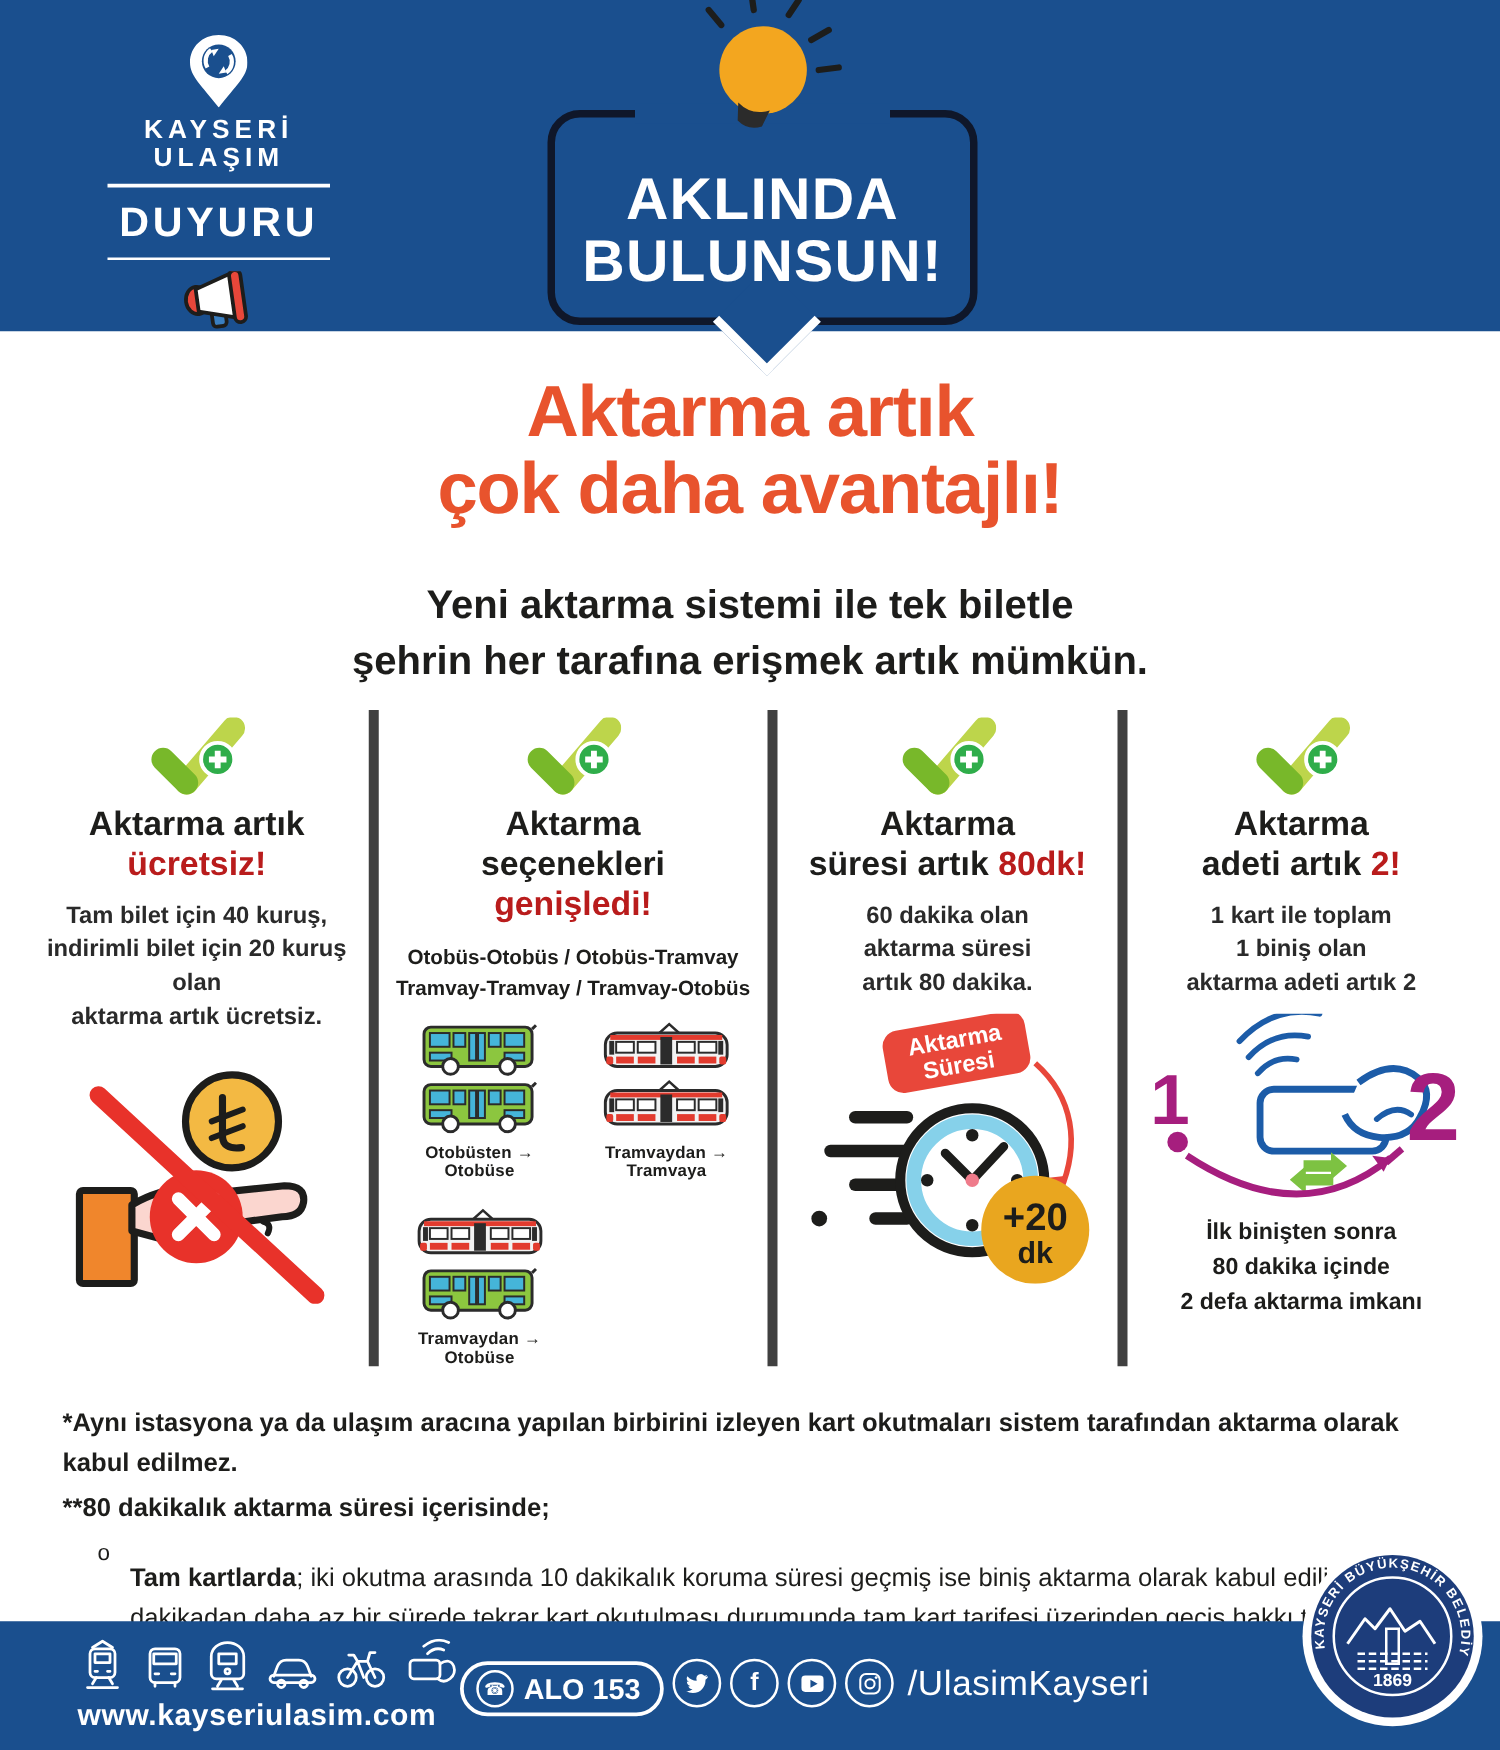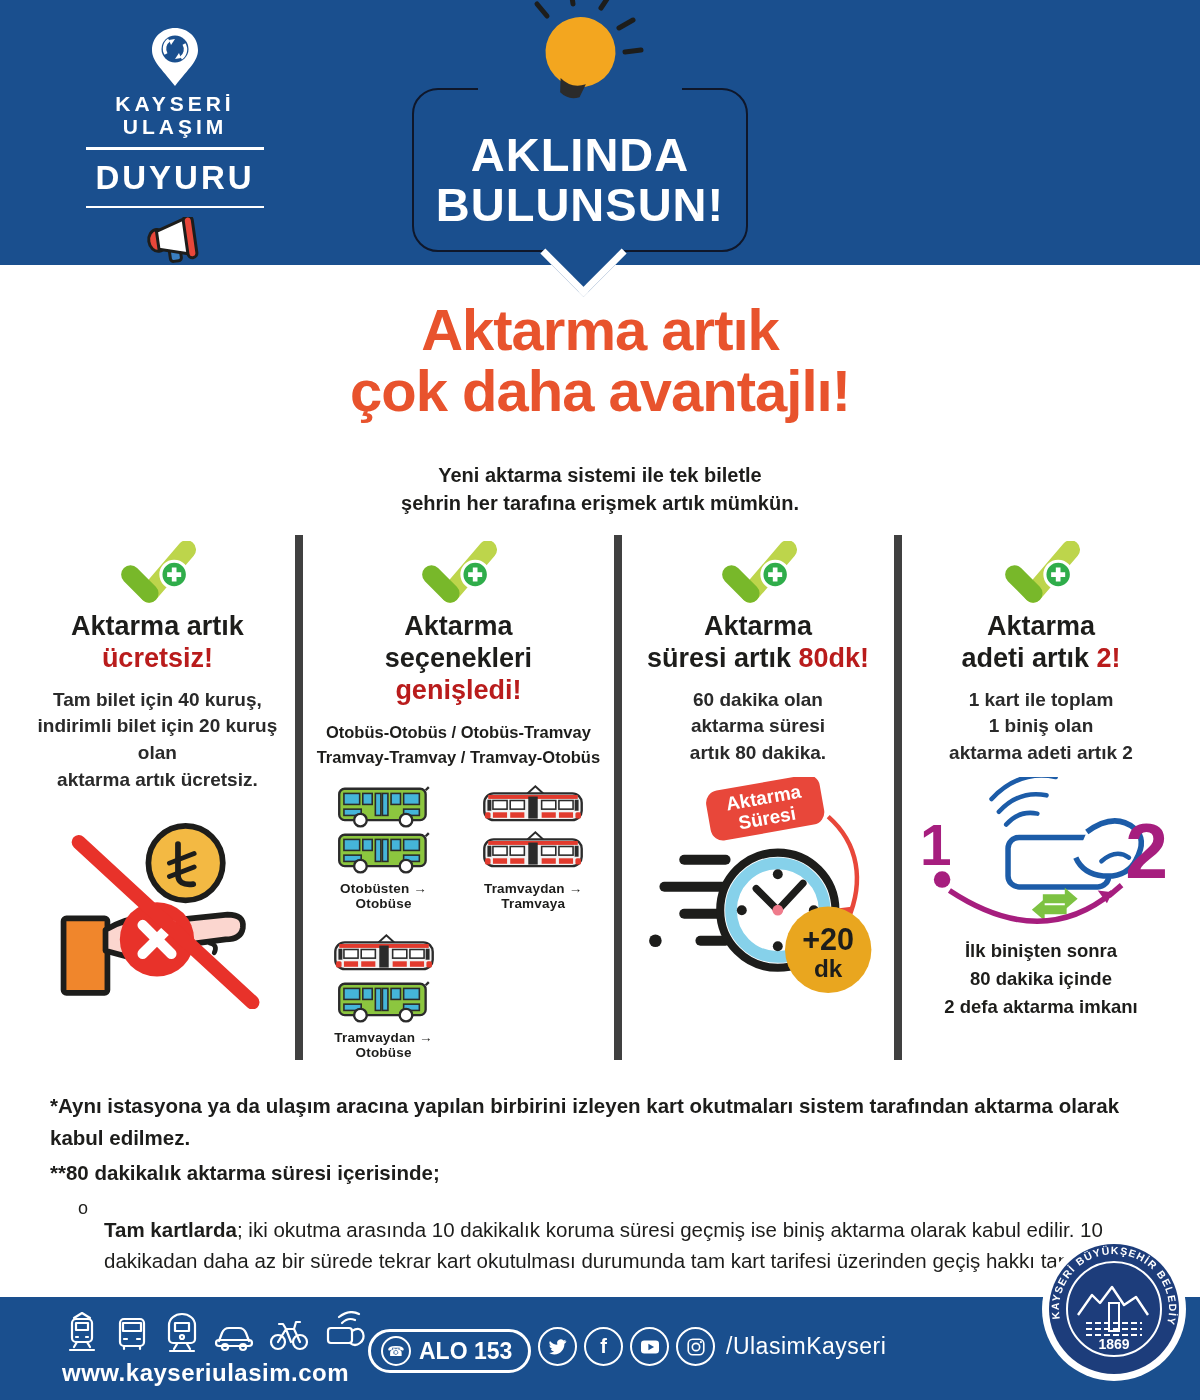--- a/index.html
+++ b/index.html
@@ -6,32 +6,32 @@
   .poster{position:relative;width:1200px;height:1400px;background:#fff;overflow:hidden;
     font-family:"Liberation Sans","DejaVu Sans",sans-serif;color:#1d1d1b;}
   
   .hdr{position:relative;width:100%;height:265px;background:#1a4f8e;}
   .logo-block{position:absolute;left:80px;top:28px;width:190px;text-align:center;color:#fff;}
   .logo-pin{display:block;margin:0 auto 6px;}
   .logo-name{font-weight:bold;font-size:21px;letter-spacing:4px;line-height:1.1;}
   .logo-rule{height:2.5px;background:#fff;margin:9px 6px;}
   .duyuru{font-weight:bold;font-size:33px;letter-spacing:3px;}
   .mega{display:block;margin:4px auto 0;}
-  .bubble{position:absolute;left:412px;top:88px;width:332px;height:160px;
-    border:2px solid #0f172a;border-radius:26px;}
+  .bubble{position:absolute;left:438px;top:88px;width:332px;height:160px;
+    border:6px solid #0f172a;border-radius:26px;}
   .bubble-patch{position:absolute;top:-11px;left:50%;margin-left:-102px;width:204px;height:16px;background:#1a4f8e;}
   .bubble-tail{position:absolute;left:50%;bottom:-34px;width:54px;height:54px;margin-left:-27px;
     background:#1a4f8e;border-right:7px solid #fff;border-bottom:7px solid #fff;transform:rotate(45deg);}
   .bubble-text{position:relative;z-index:2;text-align:center;color:#fff;font-weight:bold;
     font-size:47px;line-height:1.06;padding-top:40px;letter-spacing:1px;}
   .bulb{position:absolute;left:50%;top:-100px;margin-left:-75px;z-index:3;}
   
   .title{margin-top:34px;text-align:center;color:#e8532d;font-weight:bold;font-size:58px;
     line-height:1.06;letter-spacing:-1px;}
-  .subtitle{margin:16px auto 0;text-align:center;font-size:20px;font-weight:bold;color:#1d1d1b;
+  .subtitle{margin:16px auto 0;text-align:center;font-size:32px;font-weight:bold;color:#1d1d1b;
     line-height:1.4;white-space:pre-line;}
   
   .cols{display:flex;margin:18px 20px 0;min-height:440px;}
   .col{flex:1;padding:0 10px;text-align:center;}
   .col+.col{border-left:8px solid #404040;}
   .col-1{flex-basis:280px;} .col-2{flex-basis:320px;} .col-3{flex-basis:262px;} .col-4{flex-basis:266px;}
   .check{display:block;margin:6px auto 4px;}
   .col-head{margin:6px 0 0;font-size:27px;font-weight:bold;line-height:1.18;white-space:pre-line;color:#1d1d1b;}
   .hd-red{color:#b91c1c;}
   .col-body{margin:12px auto 0;font-size:19px;font-weight:bold;line-height:1.42;white-space:pre-line;color:#2a2a2a;}
@@ -55,21 +55,21 @@
   .f-left{position:absolute;left:62px;top:12px;}
   .f-icons{display:flex;align-items:flex-end;gap:10px;height:44px;}
   .f-url{margin-top:6px;font-size:24px;font-weight:bold;letter-spacing:.5px;}
   .f-phone{position:absolute;left:368px;top:32px;display:flex;align-items:center;gap:8px;
     border:3px solid #fff;border-radius:26px;padding:4px 16px 4px 10px;font-size:23px;font-weight:bold;}
   .f-phone-circ{display:inline-flex;align-items:center;justify-content:center;width:26px;height:26px;
     border:2.5px solid #fff;border-radius:50%;font-size:14px;}
   .f-social{position:absolute;left:538px;top:30px;display:flex;align-items:center;gap:7px;}
   .s-circ{display:inline-flex;align-items:center;justify-content:center;width:35px;height:35px;
     border:2.5px solid #fff;border-radius:50%;}
-  .f-handle{font-size:23px;margin-left:4px;font-weight:normal;letter-spacing:.5px;}
+  .f-handle{font-size:28px;margin-left:4px;font-weight:normal;letter-spacing:.5px;}
   .seal{position:absolute;right:12px;top:-62px;}
 </style>
 </head>
 <body>
 
 <div class="poster">
 
   <div class="hdr">
     <div class="logo-block">
       <svg class="logo-pin" width="46" height="58" viewBox="0 0 46 58">

